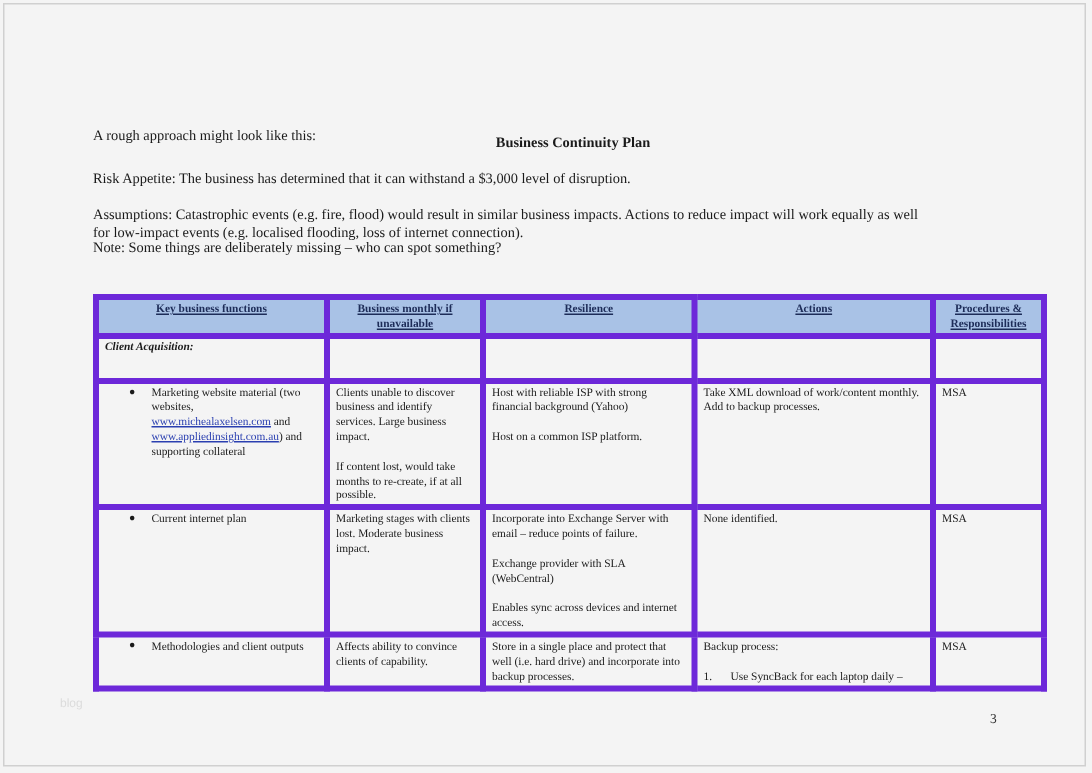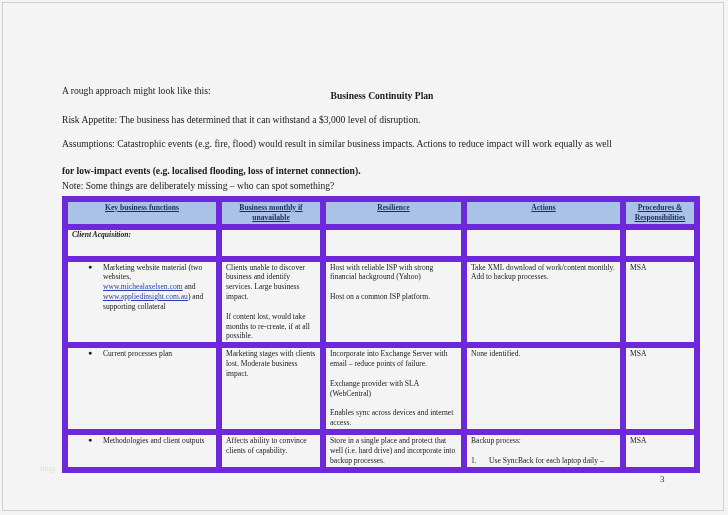--- a/index.html
+++ b/index.html
@@ -27,21 +27,21 @@
     font-weight: bold; font-size: 9.6px;
   }
   table.bcp {
     position: absolute; left: 62px; top: 196px;
     border-collapse: collapse;
     table-layout: fixed;
     width: 632px;
     font-size: 7.6px; line-height: 9.8px;
   }
   table.bcp td, table.bcp th {
-    border: 6px solid #6d28d9;
+    border: 4px solid #6d28d9;
     vertical-align: top;
     padding: 1px 4px 1px 4px;
     text-align: left;
     font-weight: normal;
   }
   table.bcp th {
     background: #a9c2e6;
     text-align: center;
     font-weight: bold;
     text-decoration: underline;
@@ -70,22 +70,22 @@
 </style>
 </head>
 <body>
 
 <div class="page-frame"></div>
 
 <div class="para" style="top:85px;">A rough approach might look like this:</div>
 <div class="title">Business Continuity Plan</div>
 <div class="para" style="top:114px;">Risk Appetite:  The business has determined that it can withstand a $3,000 level of disruption.</div>
 <div class="para" style="top:138px;">Assumptions:  Catastrophic events (e.g. fire, flood) would result in similar business impacts.  Actions to reduce impact will work equally as well</div>
-<div class="para" style="top:165px;font-weight:bold;">for low-impact events (e.g. localised flooding, loss of internet connection).</div>
-<div class="para" style="top:180px;">Note:  Some things are deliberately missing – who can spot something?</div>
+<div class="para" style="top:150px;">for low-impact events (e.g. localised flooding, loss of internet connection).</div>
+<div class="para" style="top:160px;">Note:  Some things are deliberately missing – who can spot something?</div>
 
 <table class="bcp">
   <colgroup>
     <col style="width:154px">
     <col style="width:104px">
     <col style="width:141px">
     <col style="width:159px">
     <col style="width:74px">
   </colgroup>
   <tbody>
@@ -122,21 +122,21 @@
       <div class="gap"></div>
       <div>Host on a common ISP platform.</div>
     </td>
     <td>Take XML download of work/content monthly.  Add to backup processes.</td>
     <td>MSA</td>
   </tr>
 
   <tr class="item" style="height:78px;">
     <td class="bullet-cell">
       <span class="bullet-glyph">●</span>
-      <span>Current processes plan</span>
+      <span>Current internet plan</span>
     </td>
     <td>Marketing stages with clients lost.  Moderate business impact.</td>
     <td>
       <div>Incorporate into Exchange Server with email – reduce points of failure.</div>
       <div class="gap"></div>
       <div>Exchange provider with SLA (WebCentral)</div>
       <div class="gap"></div>
       <div>Enables sync across devices and internet access.</div>
     </td>
     <td>None identified.</td>

